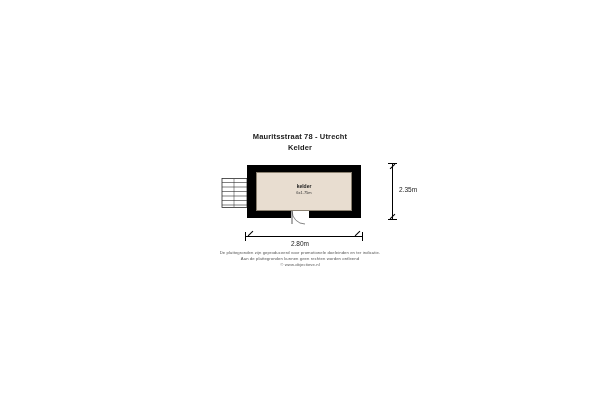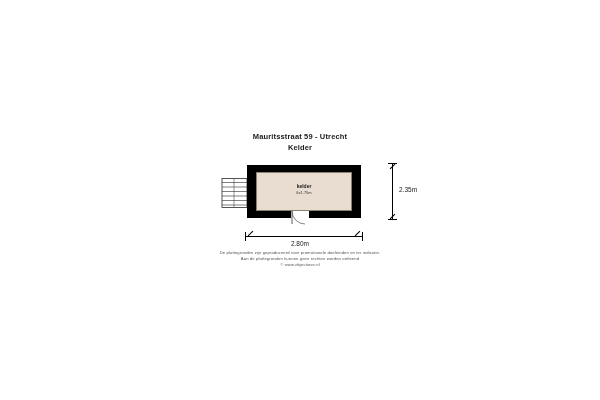--- a/index.html
+++ b/index.html
@@ -217,21 +217,21 @@
     line-height: 6px;
     letter-spacing: 0.1px;
   }
 </style>
 </head>
 <body>
 
 <div class="page">
 
   <div class="title-block">
-    <div class="title-main">Mauritsstraat 59 - Utrecht</div>
+    <div class="title-main">Mauritsstraat 78 - Utrecht</div>
     <div class="title-sub">Kelder</div>
   </div>
 
   <div class="plan">
 
     <div class="wall-outer"></div>
     <div class="room-fill"></div>
     <div class="room-outline"></div>
 
     <div class="room-label">kelder</div>

